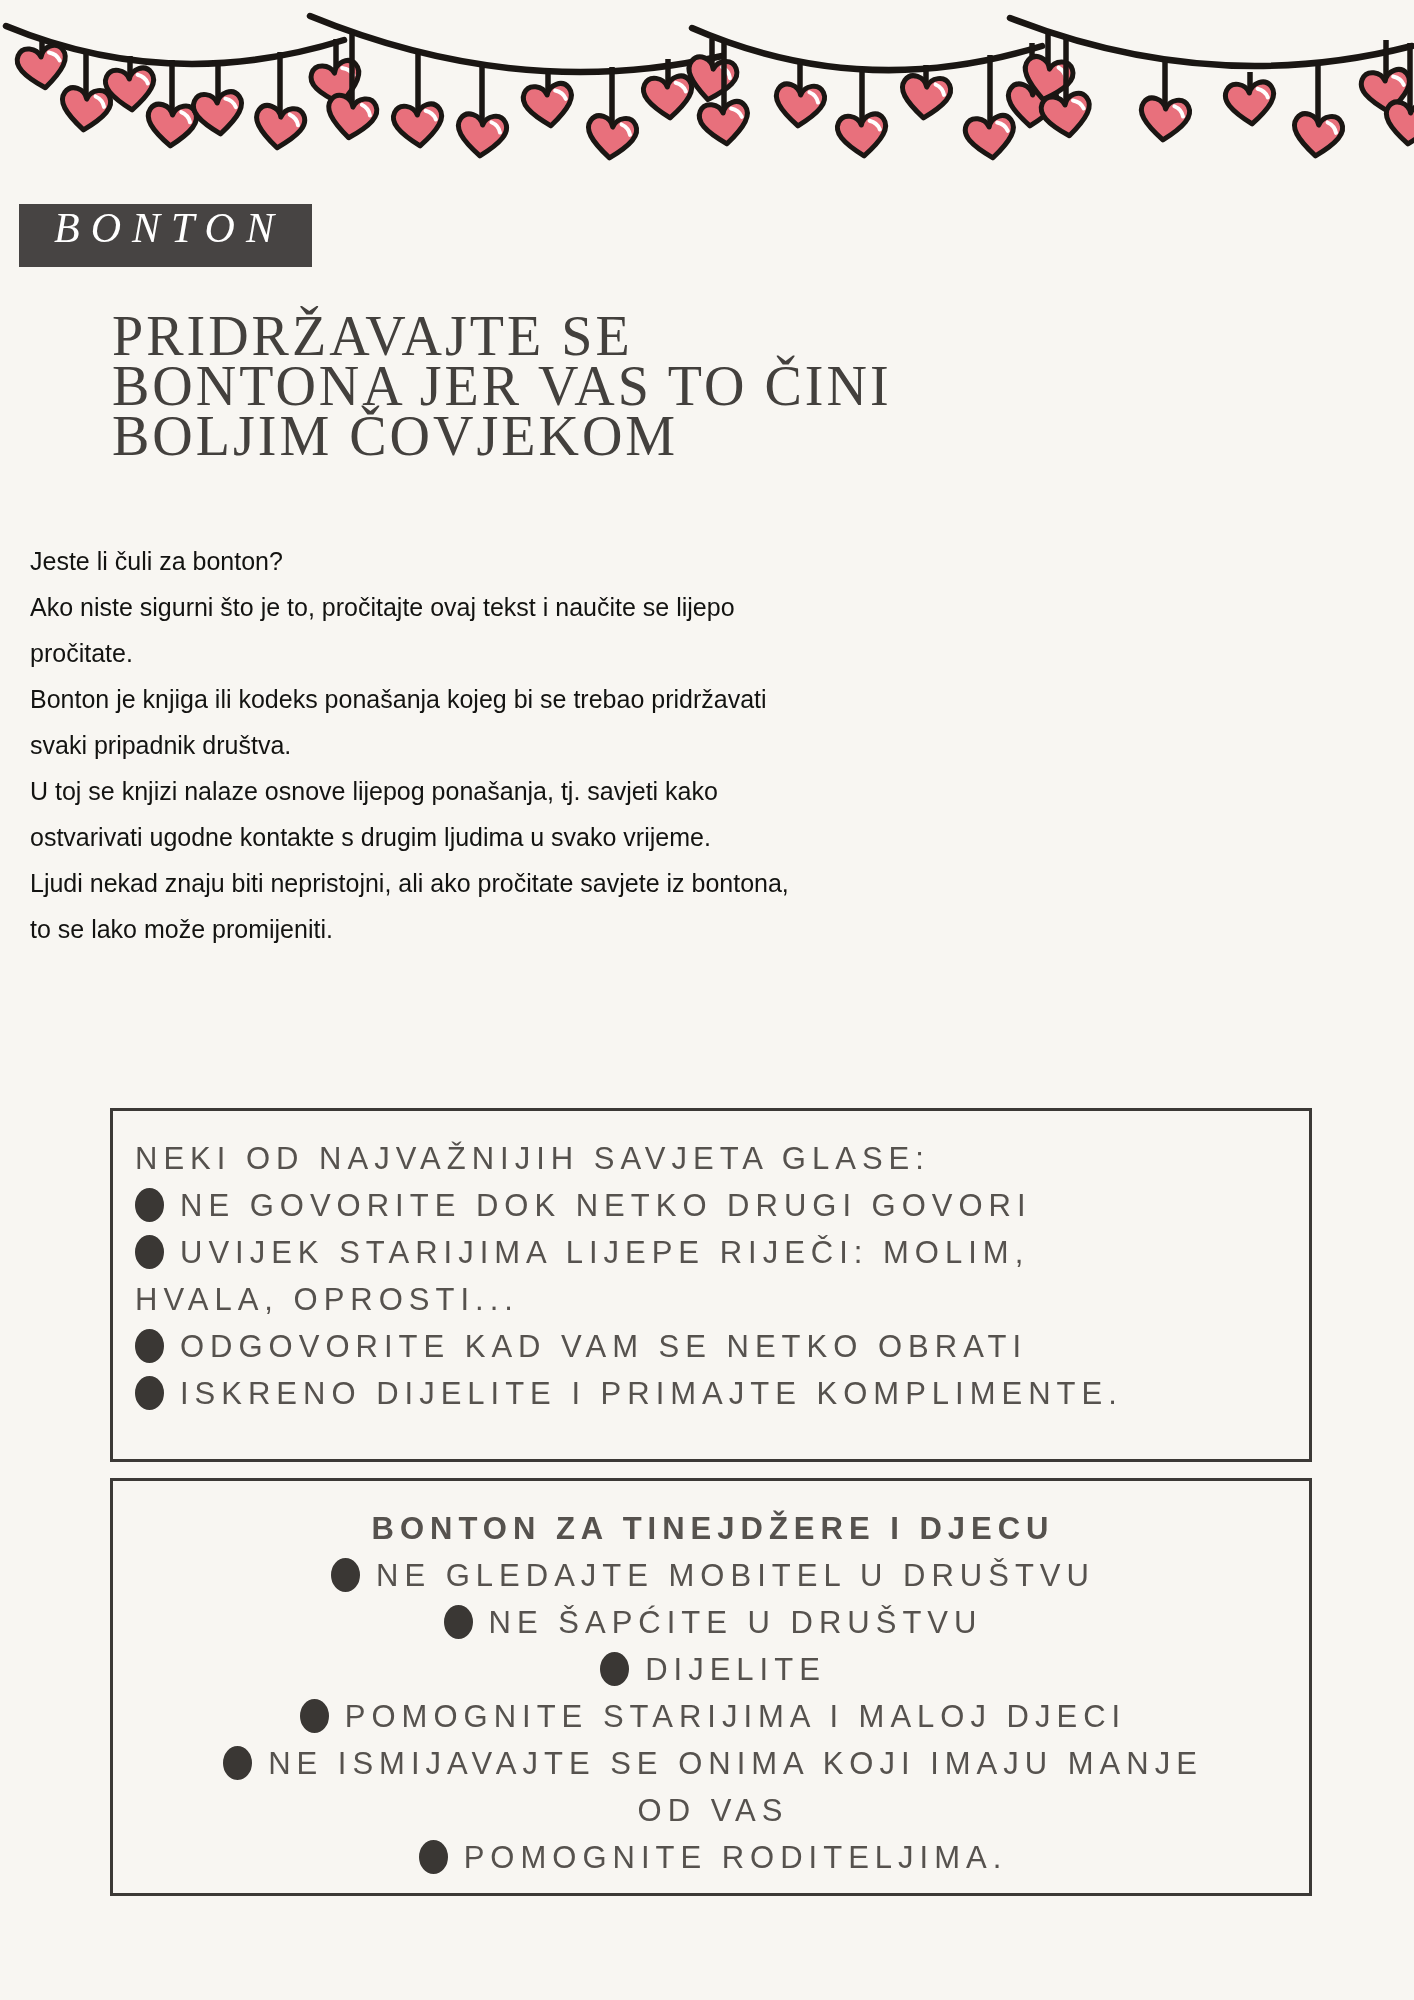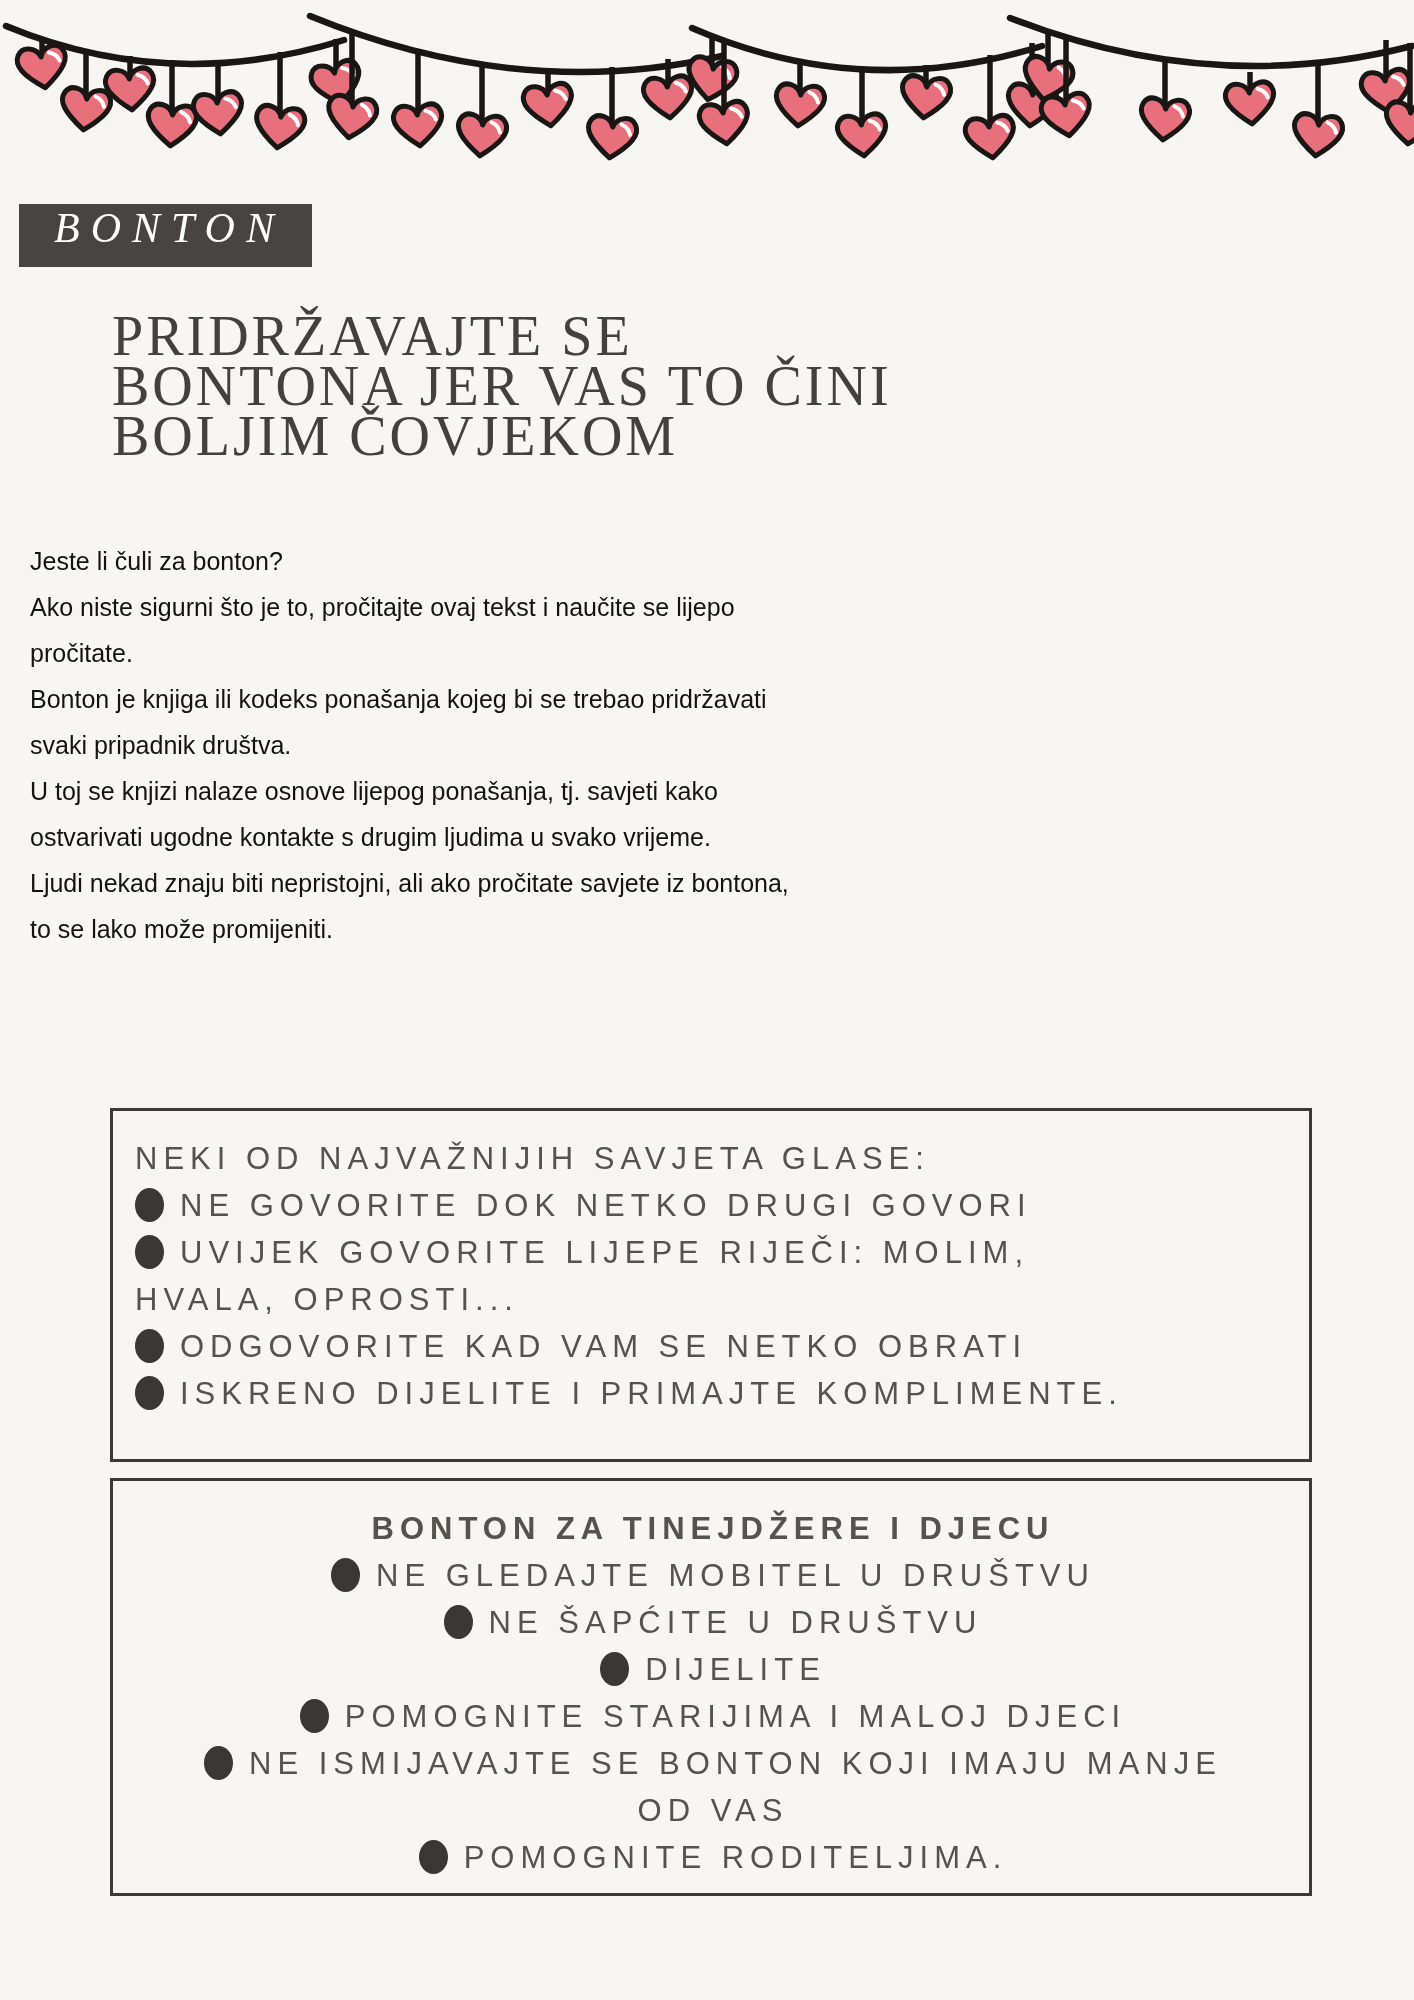--- a/index.html
+++ b/index.html
@@ -226,30 +226,30 @@
       <div class="box-row">svaki pripadnik društva.</div>
       <div class="box-row">U toj se knjizi nalaze osnove lijepog ponašanja, tj. savjeti kako</div>
       <div class="box-row">ostvarivati ugodne kontakte s drugim ljudima u svako vrijeme.</div>
       <div class="box-row">Ljudi nekad znaju biti nepristojni, ali ako pročitate savjete iz bontona,</div>
       <div class="box-row">to se lako može promijeniti.</div>
     </div>
 
   <div class="tipbox box1" style="border-color: rgb(60, 57, 54); color: rgb(86, 82, 78);">
       <div class="box-row"><span>NEKI OD NAJVAŽNIJIH SAVJETA GLASE:</span></div>
       <div class="box-row"><span class="bullet"></span><span>NE GOVORITE DOK NETKO DRUGI GOVORI</span></div>
-      <div class="box-row"><span class="bullet"></span><span>UVIJEK GOVORITE LIJEPE RIJEČI: MOLIM,</span></div>
+      <div class="box-row"><span class="bullet"></span><span>UVIJEK STARIJIMA LIJEPE RIJEČI: MOLIM,</span></div>
       <div class="box-row"><span>HVALA, OPROSTI...</span></div>
       <div class="box-row"><span class="bullet"></span><span>ODGOVORITE KAD VAM SE NETKO OBRATI</span></div>
       <div class="box-row"><span class="bullet"></span><span>ISKRENO DIJELITE I PRIMAJTE KOMPLIMENTE.</span></div>
     </div>
 
   <div class="tipbox box2" style="border-color: rgb(60, 57, 54); color: rgb(86, 82, 78);">
       <div class="box-row strong"><span>BONTON ZA TINEJDŽERE I DJECU</span></div>
       <div class="box-row"><span class="bullet"></span><span>NE GLEDAJTE MOBITEL U DRUŠTVU</span></div>
       <div class="box-row"><span class="bullet"></span><span>NE ŠAPĆITE U DRUŠTVU</span></div>
       <div class="box-row"><span class="bullet"></span><span>DIJELITE</span></div>
       <div class="box-row"><span class="bullet"></span><span>POMOGNITE STARIJIMA I MALOJ DJECI</span></div>
-      <div class="box-row"><span class="bullet"></span><span>NE ISMIJAVAJTE SE BONTON KOJI IMAJU MANJE</span></div>
+      <div class="box-row"><span class="bullet"></span><span>NE ISMIJAVAJTE SE ONIMA KOJI IMAJU MANJE</span></div>
       <div class="box-row"><span>OD VAS</span></div>
       <div class="box-row"><span class="bullet"></span><span>POMOGNITE RODITELJIMA.</span></div>
     </div>
 
 </div>
 
 </body></html>

